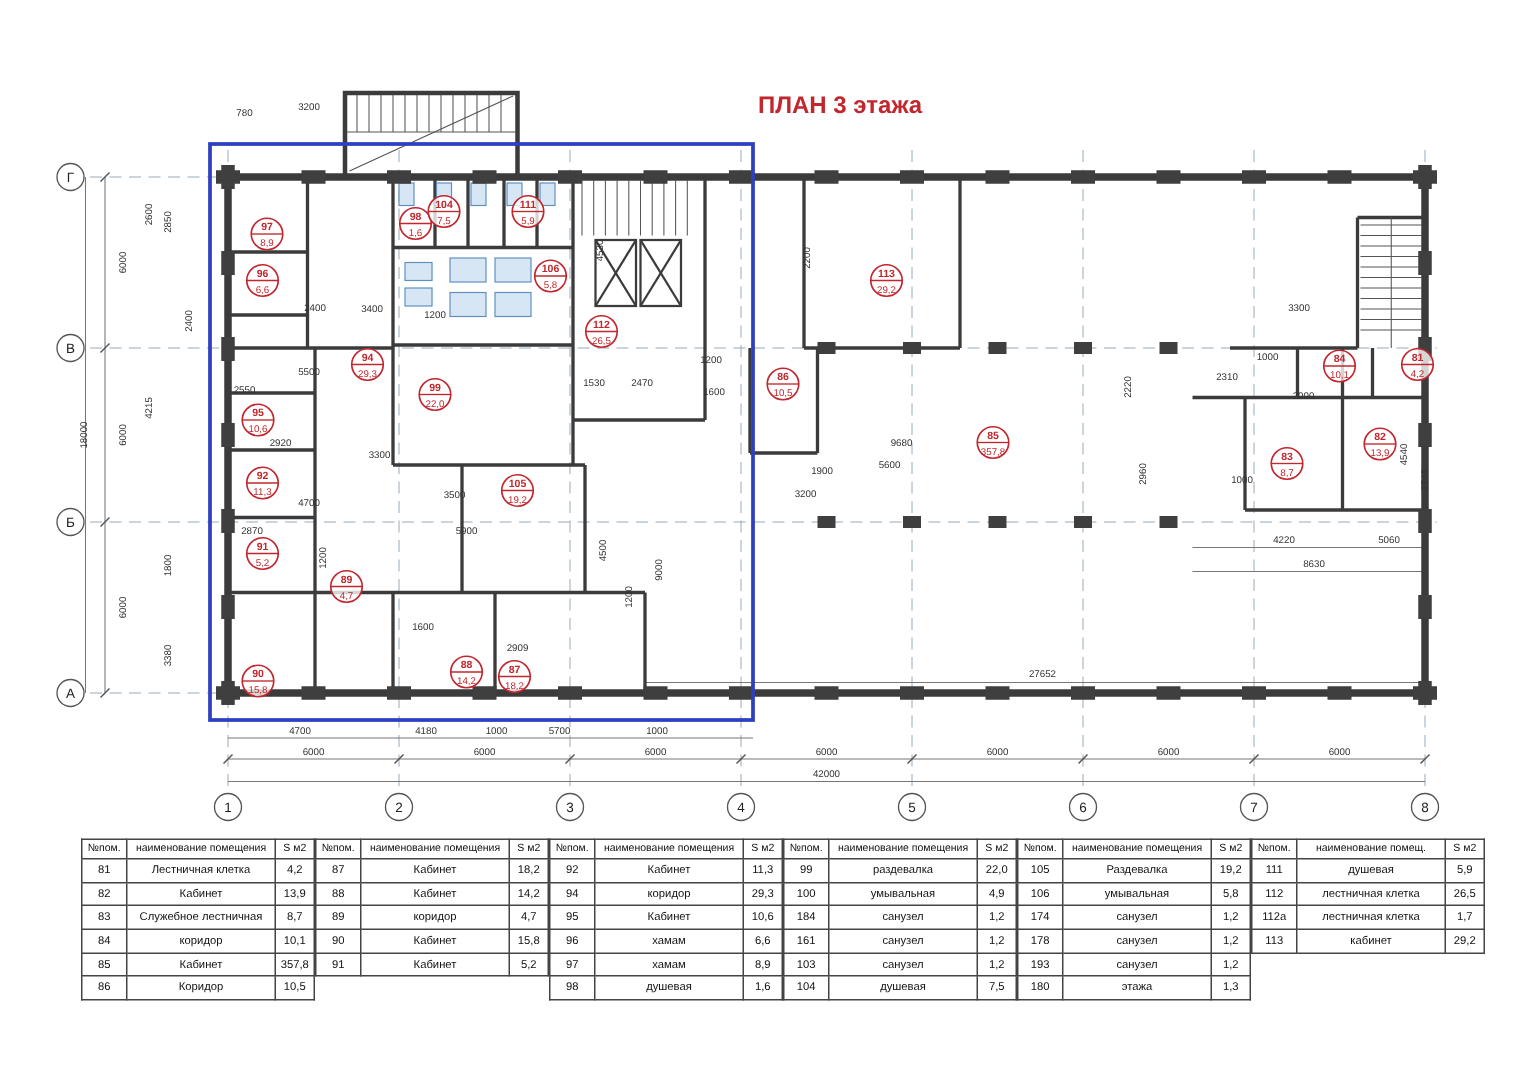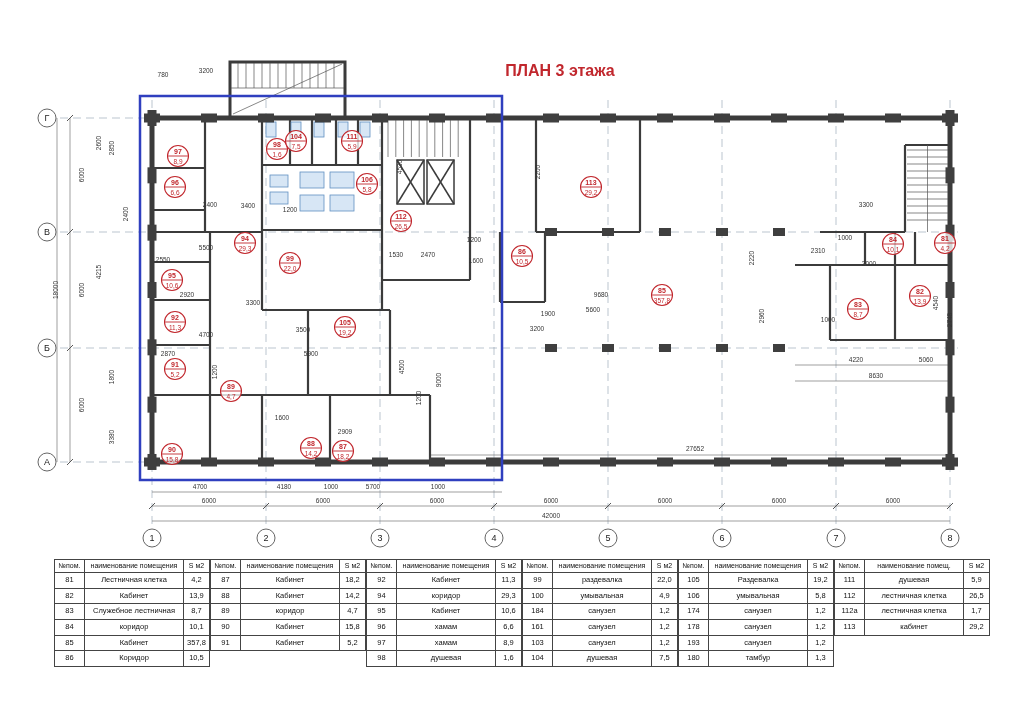--- a/index.html
+++ b/index.html
@@ -659,21 +659,21 @@
           <td>санузел</td>
           <td>1,2</td>
         </tr>
         <tr>
           <td>193</td>
           <td>санузел</td>
           <td>1,2</td>
         </tr>
         <tr>
           <td>180</td>
-          <td>тамбур</td>
+          <td>этажа</td>
           <td>1,3</td>
         </tr>
       </tbody>
     </table>
     <table class="sched">
       <colgroup>
         <col style="width: 30px;">
         <col style="width: 99px;">
         <col style="width: 26px;">
       </colgroup>

